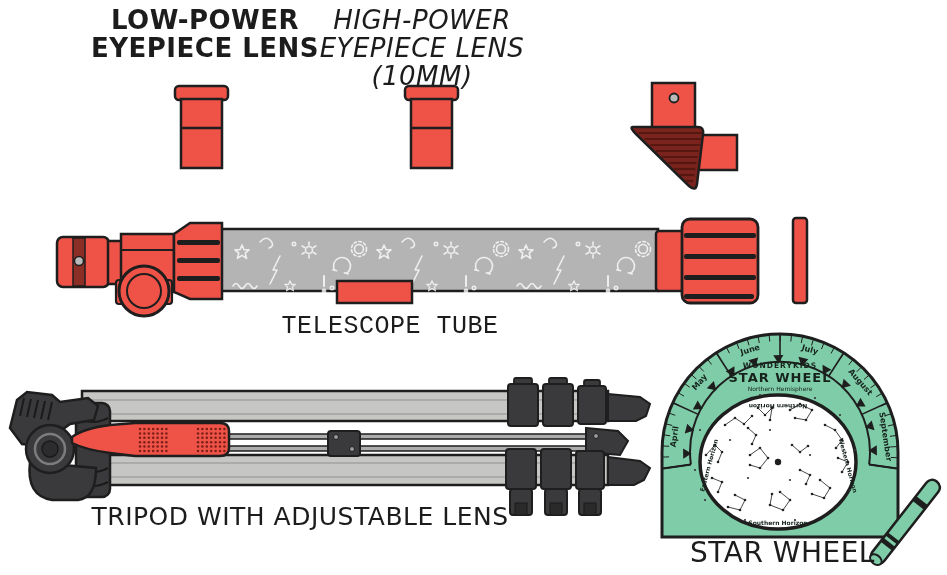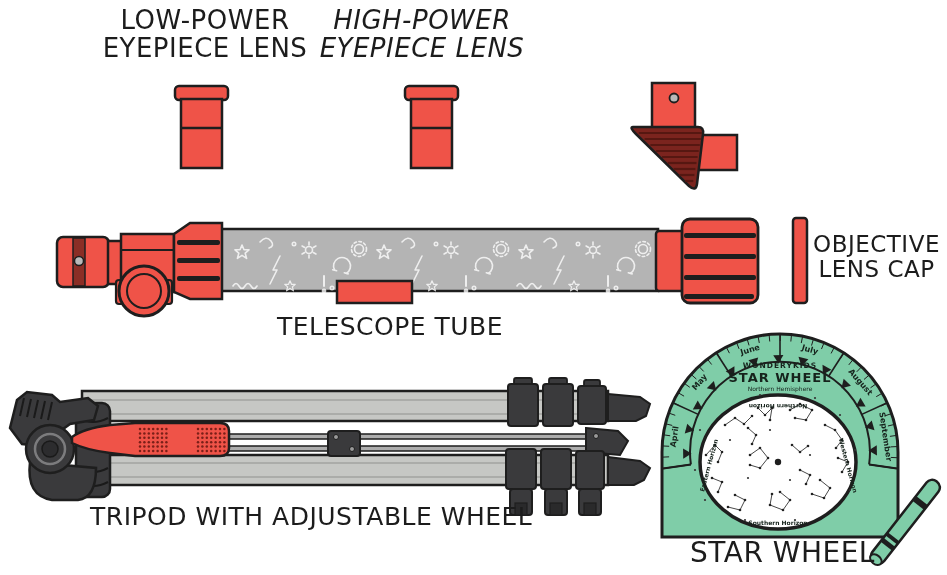--- a/index.html
+++ b/index.html
@@ -442,41 +442,38 @@
 
   <g transform="translate(874,562) rotate(-52)">
     <rect x="0" y="-7.5" width="102" height="15" rx="7" class="f-green st" stroke-width="2.5"></rect>
     <ellipse cx="3" cy="0" rx="4.5" ry="6.5" class="f-green st" stroke-width="2"></ellipse>
     <rect x="20" y="-7.5" width="5" height="15" class="f-ink"></rect>
     <rect x="28" y="-7.5" width="4" height="15" class="f-ink"></rect>
     <rect x="72" y="-7.5" width="6" height="15" class="f-ink"></rect>
   </g>
 </svg>
 
-<div class="lbl big" style="left:40px;top:6px;width:330px;">
+<div class="lbl big" style="left:40px;top:6px;width:330px;font-weight:bold;">
   <div>LOW-POWER</div>
   <div>EYEPIECE LENS</div>
 </div>
 
 <div class="lbl big" style="left:257px;top:6px;width:330px;font-style:italic;">
   <div>HIGH-POWER</div>
   <div>EYEPIECE LENS</div>
-</div>
-
-
-<div class="lbl mid" style="left:230px;top:313px;width:320px;">
+  <div>(10MM)</div>
+</div>
+
+
+<div class="lbl mid" style="left:230px;top:313px;width:320px;font-family:Liberation Mono, monospace;">
   <div>TELESCOPE TUBE</div>
 </div>
 
-<div class="lbl" style="left:806px;top:232px;width:141px;font-size:23px;">
-  <div>OBJECTIVE</div>
-  <div>LENS CAP</div>
-</div>
 
 <div class="lbl mid" style="left:90px;top:503px;width:420px;">
-  <div>TRIPOD WITH ADJUSTABLE WHEEL</div>
+  <div>TRIPOD WITH ADJUSTABLE LENS</div>
 </div>
 
 <div class="lbl" style="left:660px;top:538px;width:245px;font-size:28px;">
   <div>STAR WHEEL</div>
 </div>
 
 </div>
 
 </body></html>

